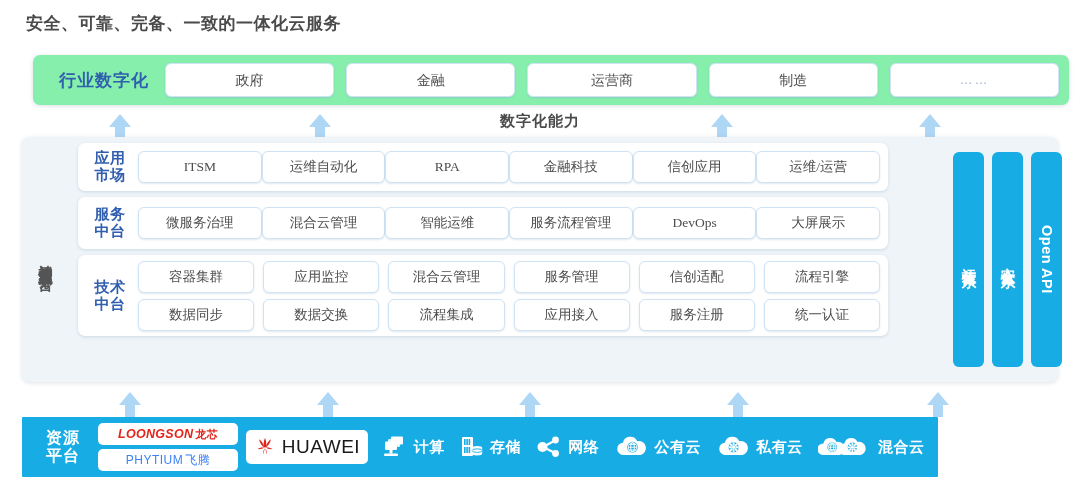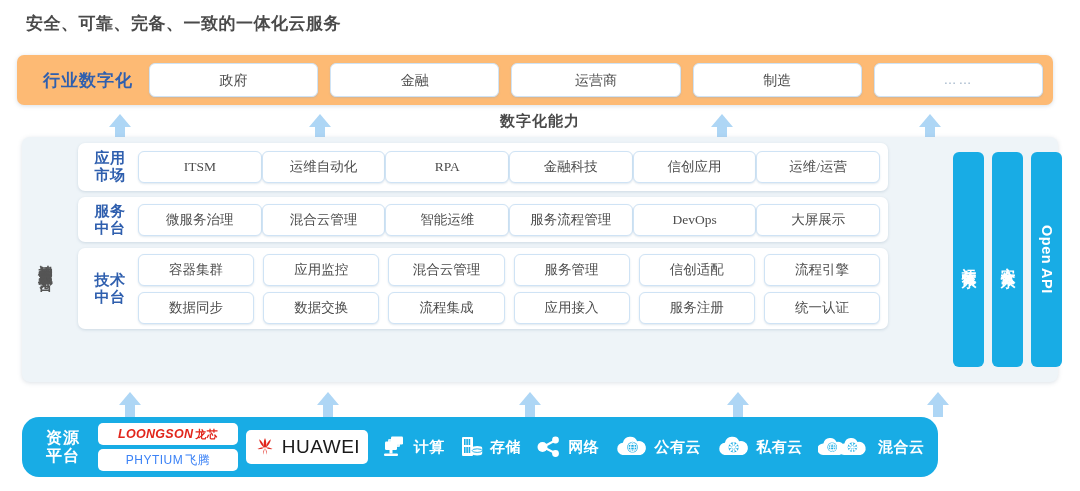--- a/index.html
+++ b/index.html
@@ -16,22 +16,22 @@
   .title{
     position:absolute;left:0;top:12px;width:1080px;
     text-align:left;
     font-size:17px;font-weight:bold;color:#4a4a4a;
     letter-spacing:.5px;
     margin-left:26px;
   }
 
   
   .industry-band{
-    position:absolute;left:17px;top:55px;width:1036px;height:50px;
-    background:#fdba74;border-radius:7px;
+    position:absolute;left:33px;top:55px;width:1036px;height:50px;
+    background:#86efac;border-radius:7px;
     box-shadow:0 1px 4px rgba(120,140,160,.28);
     display:flex;align-items:center;
     padding:0 10px;box-sizing:border-box;
   }
   .industry-label{
     width:122px;flex:0 0 122px;text-align:center;
     font-size:17px;font-weight:bold;color:#2f5fae;
     letter-spacing:1px;
   }
   .industry-items{flex:1;display:flex;gap:12px;}
@@ -84,21 +84,21 @@
     position:absolute;left:78px;top:143px;width:810px;height:233px;
     display:flex;flex-direction:column;gap:6px;font-family:Liberation Serif, serif;
   }
   .row-card{
     background:#ffffff;border-radius:7px;
     box-shadow:0 1px 3px rgba(130,155,180,.30);
     display:flex;align-items:center;
     padding:4px 8px 4px 4px;box-sizing:border-box;
   }
   .row-card.r1{height:48px;}
-  .row-card.r2{height:45px;align-items:center;}
+  .row-card.r2{height:52px;align-items:center;}
   .row-card.r3{height:81px;}
 
   .row-label{
     flex:0 0 56px;width:56px;text-align:center;
     font-size:15px;font-weight:bold;color:#2f5fae;
     line-height:1.12;letter-spacing:.5px;
   }
   .row-items{flex:1;display:flex;}
   .row-items.stack{flex-direction:column;gap:6px;}
   .row-items.stack .line{display:flex;gap:9px;}
@@ -121,21 +121,21 @@
     display:flex;align-items:center;justify-content:center;
     letter-spacing:1px;
     writing-mode:vertical-rl;
   }
   .pillar.cjk{text-orientation:upright;letter-spacing:2px;}
   .pillar.latin{text-orientation:sideways;letter-spacing:.5px;}
 
   
   .resource{
     position:absolute;left:22px;top:417px;width:916px;height:60px;
-    background:#18ace5;border-radius:17px;
+    background:#18ace5;border-radius:1px;
     display:flex;align-items:center;
     box-sizing:border-box;padding-left:10px;
   }
   .res-label{
     flex:0 0 62px;text-align:center;color:#fff;
     font-size:16px;font-weight:bold;line-height:1.15;letter-spacing:1px;
   }
   .logo-stack{display:flex;flex-direction:column;gap:4px;margin-left:4px;}
   .logo-pill{
     width:140px;height:22px;background:#fff;border-radius:5px;

